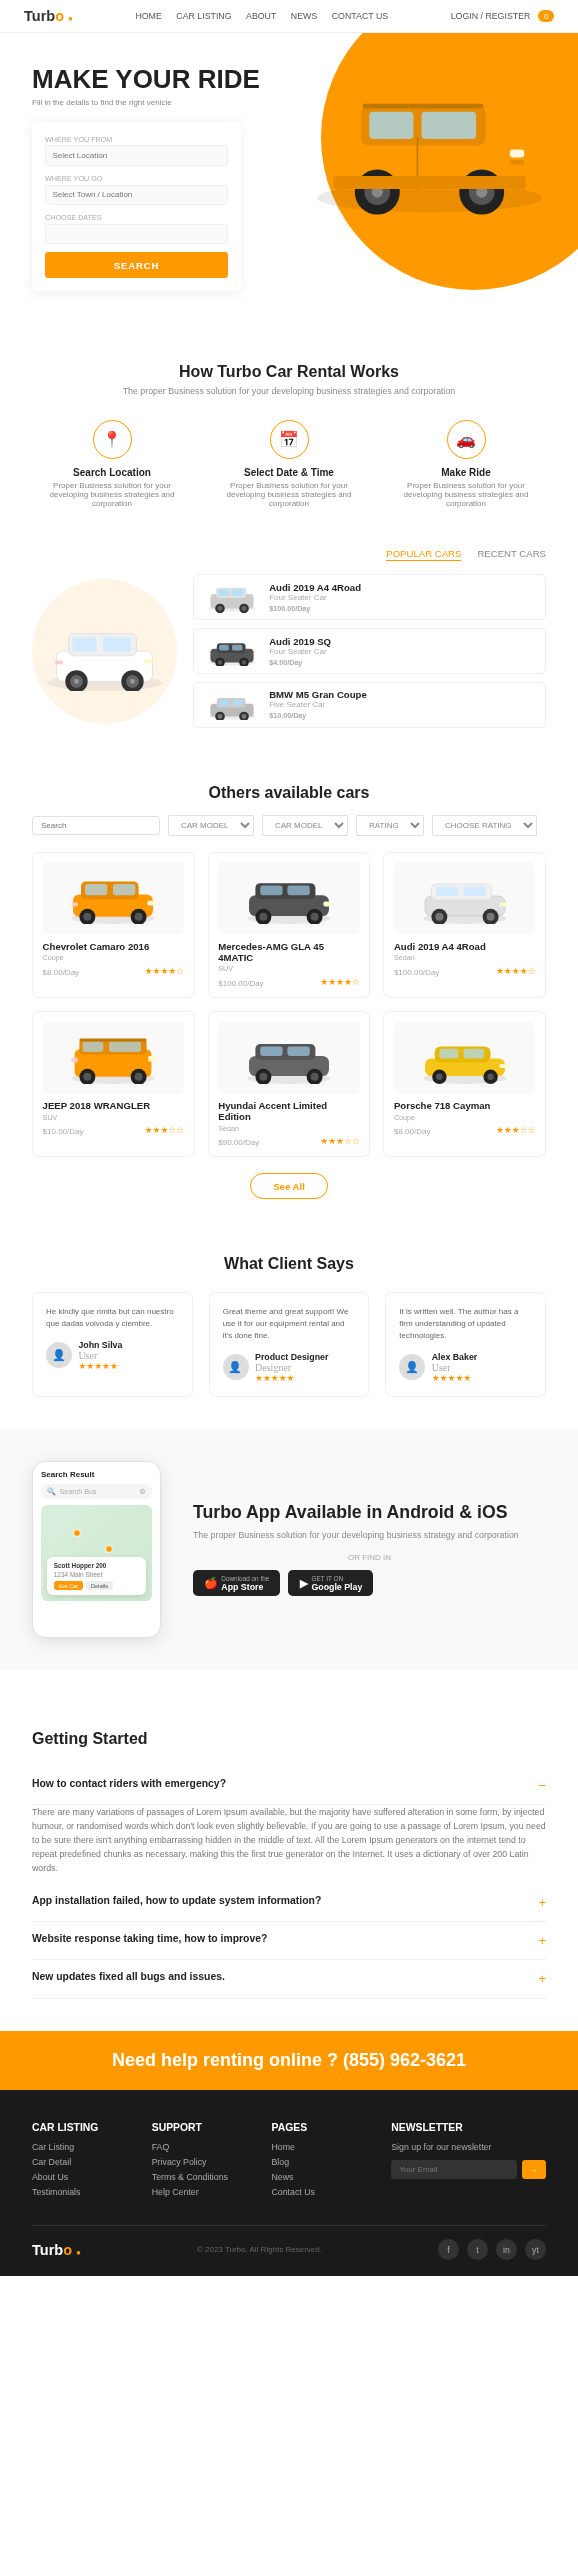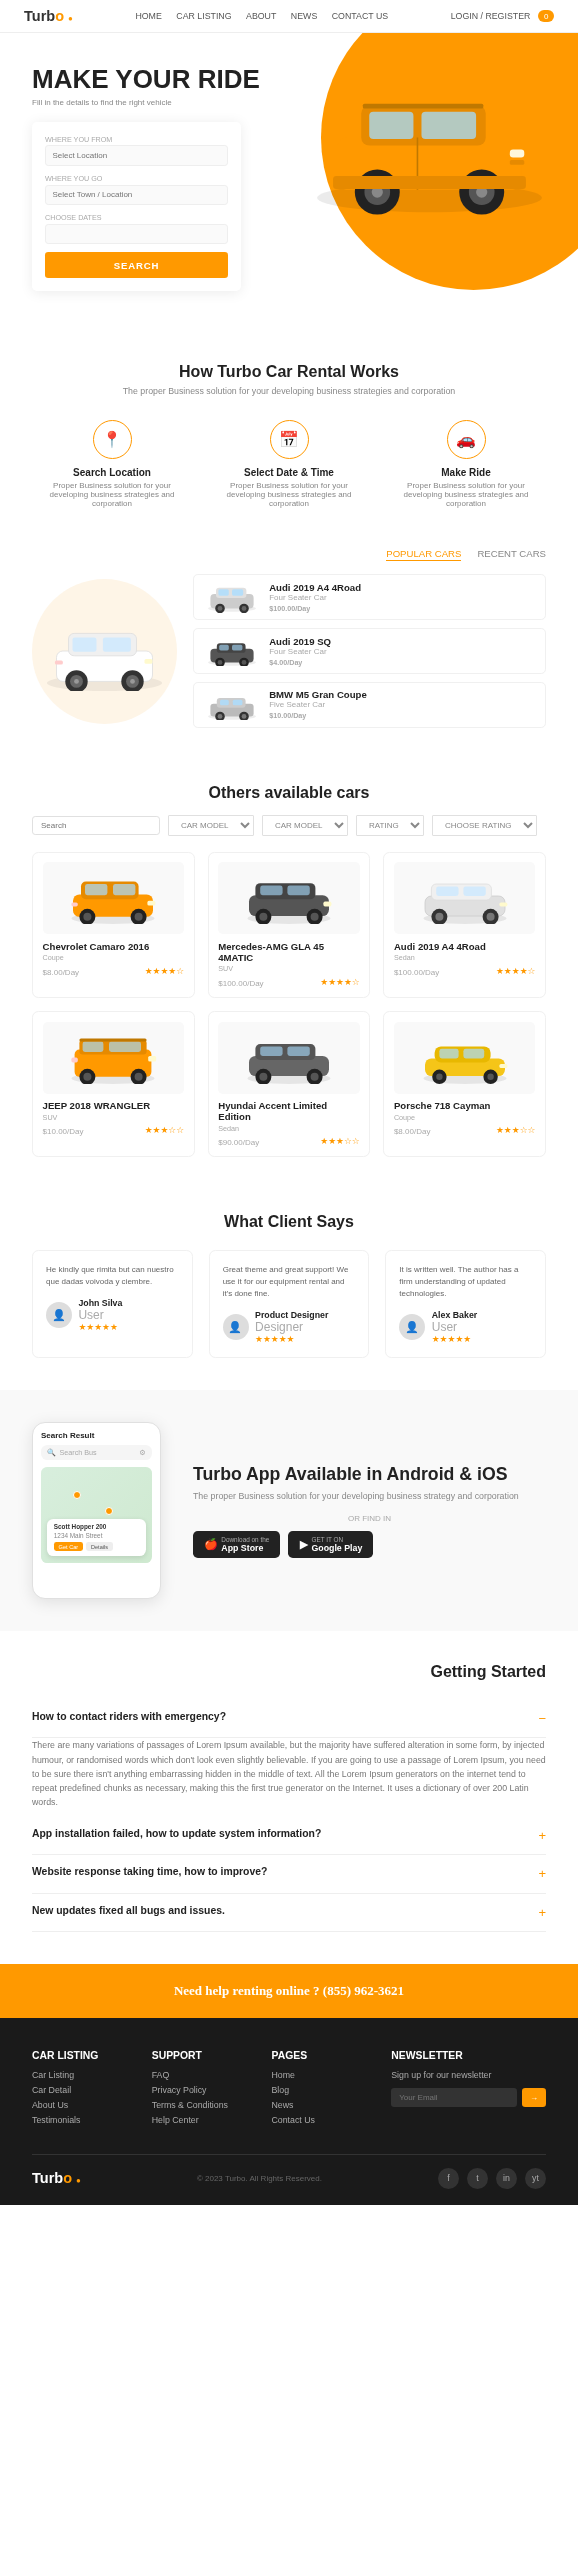--- a/index.html
+++ b/index.html
@@ -69,21 +69,21 @@
     .btn-see-all { background: #fff; border: 1.6px solid #f90; color: #f90; border-radius: 16px; padding: 6.4px 22.5px; font-size: 9.6px; font-weight: 700; cursor: pointer; }
 
     
     .testimonials { padding: 32px 32px; background: #fff; }
     .testi-grid { display: grid; grid-template-columns: 1fr 1fr 1fr; gap: 16px; }
     .testi-card { border: 0.8px solid #f0f0f0; border-radius: 6.4px; padding: 13px; }
     .testi-text { font-size: 8px; color: #666; margin-bottom: 9.6px; line-height: 1.5; }
     .testi-author { display: flex; align-items: center; gap: 6.4px; }
     .avatar { width: 26px; height: 26px; border-radius: 50%; background: #ddd; display: flex; align-items: center; justify-content: center; font-size: 11.2px; overflow: hidden; }
     .author-name { font-size: 8.8px; font-weight: 700; color: #222; }
-    .author-role { font-size: 12px; color: #aaa; }
+    .author-role { font-size: 10px; color: #aaa; font-family: Liberation Serif, serif; }
     .stars { color: #f90; font-size: 8.8px; }
 
     
     .app-section { background: #fff; padding: 32px; display: flex; gap: 32px; align-items: center; }
     .app-mockup { width: 129px; flex-shrink: 0; }
     .mockup-box { background: #fff; border: 0.8px solid #e0e0e0; border-radius: 13px; padding: 8px; box-shadow: 0 3.2px 16px rgba(0,0,0,0.10); width: 129px; height: 177px; overflow: hidden; position: relative; }
     .mockup-search { display: flex; align-items: center; gap: 3.2px; background: #f5f5f5; border-radius: 6.4px; padding: 3.2px 6.4px; margin-bottom: 6.4px; font-size: 7.2px; color: #aaa; }
     .mockup-map { background: #e8f4ea; border-radius: 6.4px; height: 96px; display: flex; align-items: center; justify-content: center; color: #4caf50; font-size: 22.5px; position: relative; overflow: hidden; }
     .map-dot { width: 8px; height: 8px; background: #f90; border-radius: 50%; position: absolute; border: 1.6px solid #fff; }
     .app-content { flex: 1; }
@@ -99,21 +99,21 @@
 
     
     .faq-section { padding: 32px 32px; }
     .faq-item { border-bottom: 0.8px solid #eee; padding: 11.2px 0; display: flex; justify-content: space-between; align-items: flex-start; cursor: pointer; }
     .faq-q { font-size: 10.4px; font-weight: 600; color: #222; flex: 1; }
     .faq-icon { font-size: 13px; color: #f90; margin-left: 8px; }
     .faq-body { font-size: 8.8px; color: #777; line-height: 1.6; padding: 0 0 8px; }
 
     
     .cta-banner { background: #f90; padding: 19px 32px; text-align: center; }
-    .cta-text { font-size: 13px; font-weight: 700; color: #fff; font-family: Liberation Serif, serif; }
+    .cta-text { font-size: 18px; font-weight: 700; color: #fff; }
     .cta-phone { font-weight: 900; }
 
     
     .footer { background: #1a1a1a; color: #aaa; padding: 32px 32px 16px; }
     .footer-grid { display: grid; grid-template-columns: repeat(4, 1fr); gap: 24px; margin-bottom: 24px; }
     .footer-col-title { font-size: 10.4px; font-weight: 700; color: #fff; margin-bottom: 9.6px; }
     .footer-link { font-size: 8.8px; color: #aaa; margin-bottom: 4.8px; cursor: pointer; }
     .footer-bottom { border-top: 0.8px solid #333; padding-top: 13px; display: flex; justify-content: space-between; align-items: center; }
     .footer-logo { font-size: 14.5px; font-weight: 700; color: #fff; }
     .footer-logo span { color: #f90; }
@@ -454,20 +454,23 @@
         </svg>
       </div>
       <div class="car-name">Porsche 718 Cayman</div>
       <div class="car-type">Coupe</div>
       <div class="car-row-bottom">
         <div class="car-price"><span>$8.00</span><span>/Day</span></div>
         <div class="car-stars">★★★☆☆</div>
       </div>
     </div>
   </div>
+  <div class="see-all-wrap">
+    <button class="btn-see-all">See All</button>
+  </div>
 </div>
 
 <section class="testimonials">
   <div class="section-title" style="text-align:center;margin-bottom:19px;">What Client Says</div>
   <div class="testi-grid">
     <div class="testi-card">
       <div class="testi-text">He kindly que rimita but can nuestro que dadas voivoda y ciembre.</div>
       <div class="testi-author">
         <div class="avatar">👤</div>
         <div>
@@ -546,21 +549,21 @@
         <div>
           <div style="font-size:6.4px;color:#aaa;">GET IT ON</div>
           <div style="font-size:8.8px;font-weight:700;">Google Play</div>
         </div>
       </div>
     </div>
   </div>
 </section>
 
 <section class="faq-section">
-  <div class="section-title" style="text-align:right;margin-bottom:19px;">Getting Started</div>
+  <div class="section-title" style="text-align:left;margin-bottom:19px;margin-top:28px;">Getting Started</div>
 
   <div>
     <div class="faq-item">
       <span class="faq-q">How to contact riders with emergency?</span>
       <span class="faq-icon">−</span>
     </div>
     <div class="faq-body">There are many variations of passages of Lorem Ipsum available, but the majority have suffered alteration in some form, by injected humour, or randomised words which don't look even slightly believable. If you are going to use a passage of Lorem Ipsum, you need to be sure there isn't anything embarrassing hidden in the middle of text. All the Lorem Ipsum generators on the internet tend to repeat predefined chunks as necessary, making this the first true generator on the Internet. It uses a dictionary of over 200 Latin words.</div>
   </div>
 
   <div>

